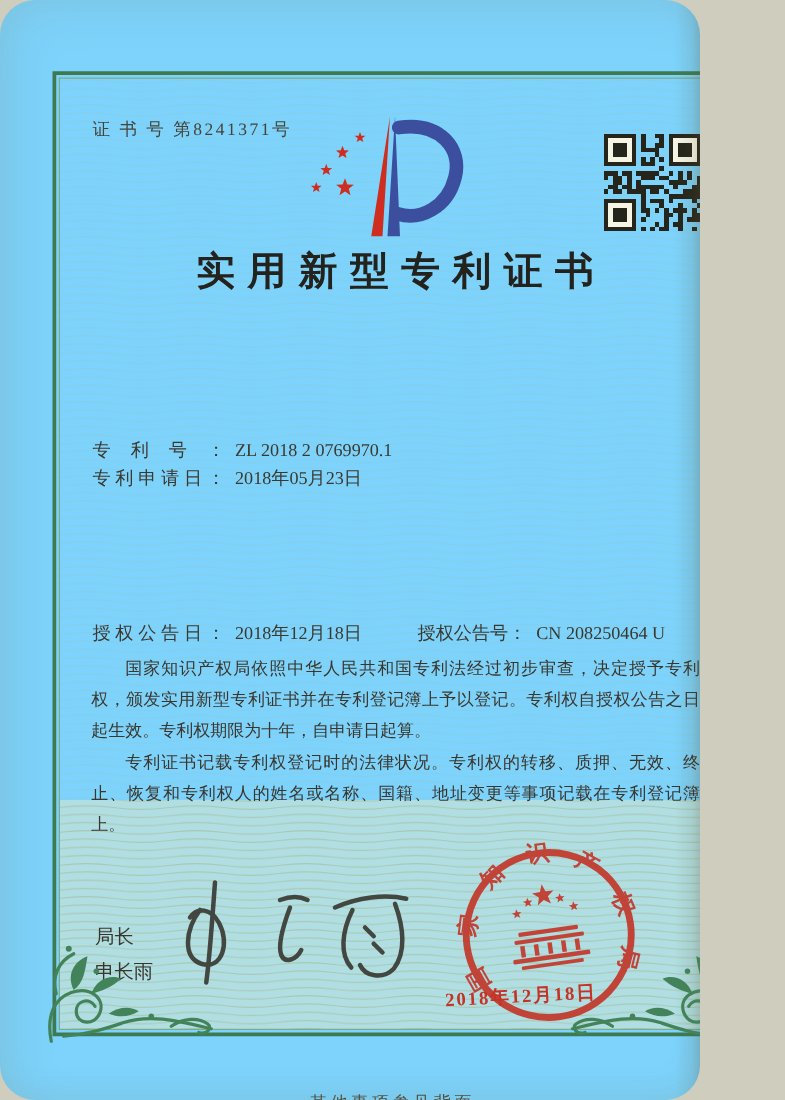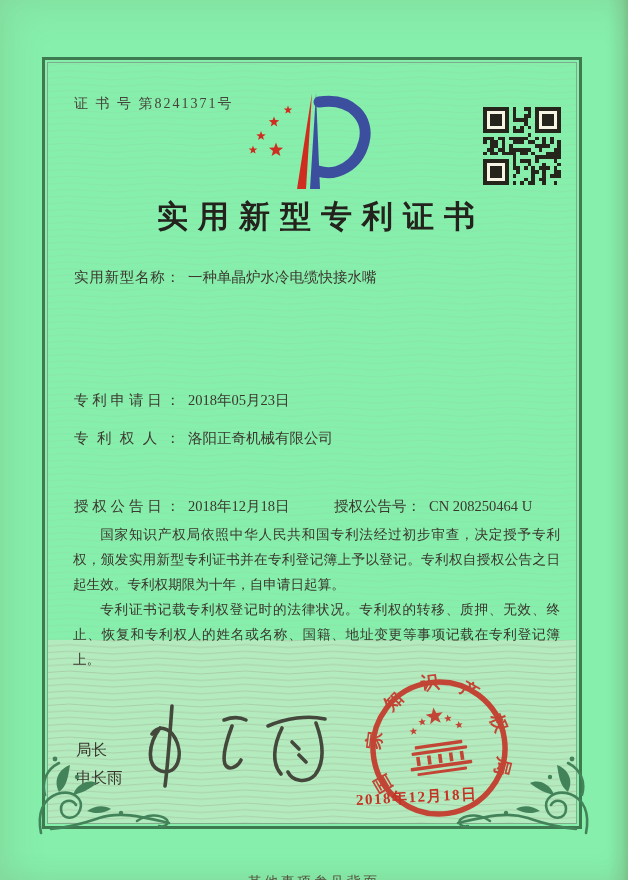--- a/index.html
+++ b/index.html
@@ -1,20 +1,21 @@
 <!DOCTYPE html>
 <html><head>
 <meta charset="utf-8">
 <style>
   html,body{margin:0;padding:0;background:#cfcdbd;}
   #page{
-    position:relative; width:628px; height:880px; overflow:hidden;
-    background:#86efac;
+    position:relative; width:560px; height:880px; overflow:hidden;
+    background:#7dd3fc;
     font-family:"Liberation Serif","DejaVu Serif",serif;
     box-shadow:inset 14px 10px 34px rgba(120,110,70,.10), inset -4px -8px 22px rgba(120,110,70,.08);
+    border-radius:28px;
   }
   #page::after{ 
     content:""; position:absolute; top:0; right:0; width:20px; height:100%;
     background:linear-gradient(to right, rgba(0,0,0,0) 0%, rgba(90,85,55,.10) 70%, rgba(90,85,55,.22) 100%);
     pointer-events:none;
   }
   .frame-outer{
     position:absolute; left:42px; top:57px; width:540px; height:772px;
     border:3px solid #3e7a50; box-sizing:border-box;
   }
@@ -214,28 +215,25 @@
       <rect x="66.66666666666667" y="0" width="33.333333333333336" height="33.333333333333336" fill="#26251b"></rect>
       <rect x="71.42857142857143" y="4.761904761904762" width="23.80952380952381" height="23.80952380952381" fill="#f6f4e3"></rect>
       <rect x="76.19047619047619" y="9.523809523809524" width="14.285714285714285" height="14.285714285714285" fill="#26251b"></rect>
       <rect x="0" y="66.66666666666667" width="33.333333333333336" height="33.333333333333336" fill="#26251b"></rect>
       <rect x="4.761904761904762" y="71.42857142857143" width="23.80952380952381" height="23.80952380952381" fill="#f6f4e3"></rect>
       <rect x="9.523809523809524" y="76.19047619047619" width="14.285714285714285" height="14.285714285714285" fill="#26251b"></rect>
     </svg>
 
   <div class="abs title">实用新型专利证书</div>
 
-  <div class="abs row" style="top:268px;">
-    <span class="flabel">实用新型名称：</span><span class="fvalue">一种单晶炉水冷电缆快接水嘴</span>
-  </div>
-  <div class="abs row" style="top:391px;">
+  <div class="abs row" style="top:351px;">
+    <span class="flabel">专利号：</span><span class="fvalue">ZL 2018 2 0769970.1</span>
+  </div>
+  <div class="abs row" style="top:373px;">
     <span class="flabel">专利申请日：</span><span class="fvalue">2018年05月23日</span>
-  </div>
-  <div class="abs row" style="top:429px;">
-    <span class="flabel">专利权人：</span><span class="fvalue">洛阳正奇机械有限公司</span>
   </div>
   <div class="abs row" style="top:497px;font-family:Liberation Serif, serif;">
     <span class="flabel">授权公告日：</span><span class="fvalue-fixed">2018年12月18日</span><span class="flabel" style="width:auto;">授权公告号：</span><span class="fvalue">CN 208250464 U</span>
   </div>
 
   <div class="abs signer">
     <div>局长</div>
     <div>申长雨</div>
   </div>
 

